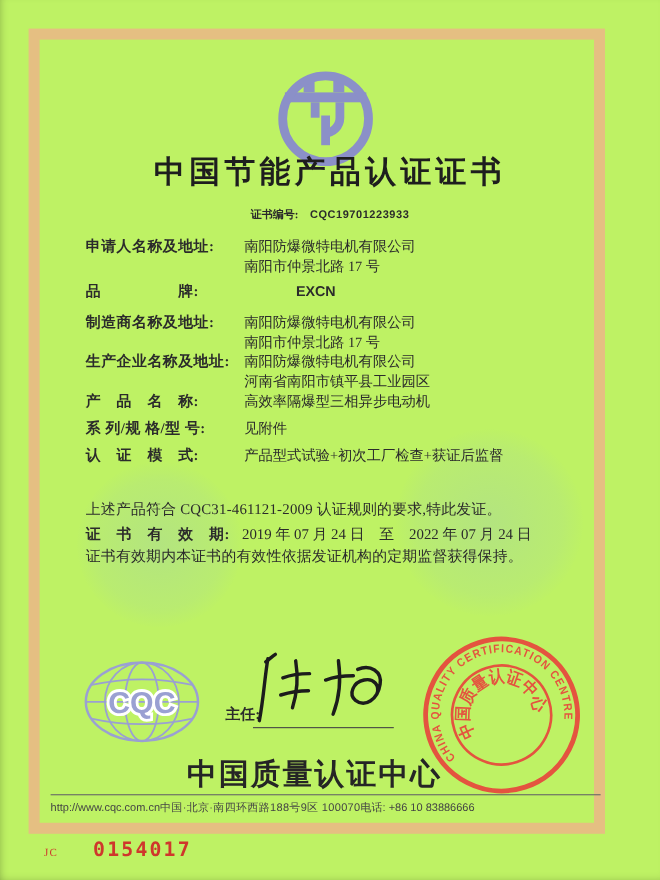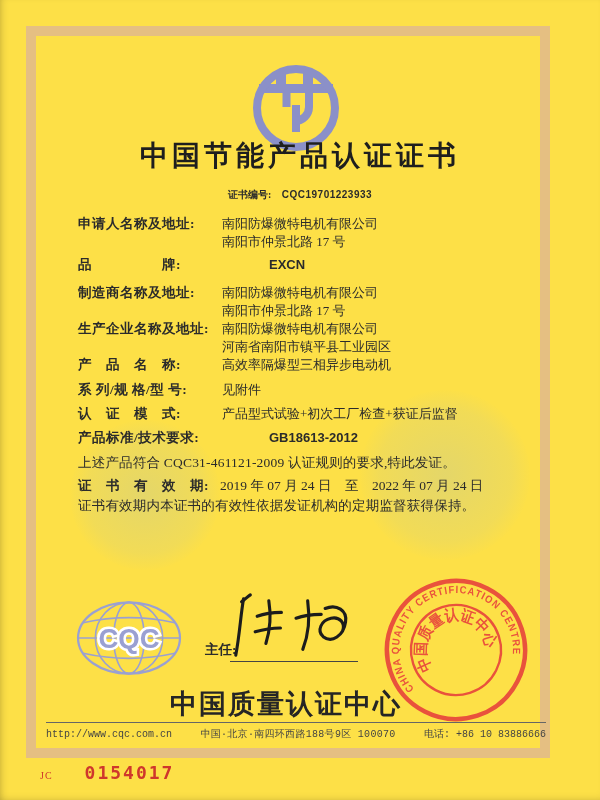--- a/index.html
+++ b/index.html
@@ -6,21 +6,21 @@
   body{
     width:600px;height:800px;
     background:#f4f4f6;
     font-family:"Liberation Serif","DejaVu Serif",serif;
     color:#2b2b2b;
     position:relative;
     overflow:hidden;
   }
   .page{
     position:absolute;left:0;top:0;width:600px;height:800px;
-    background:#fde047;
+    background:#bef264;
     box-shadow:inset 6px 0 8px -6px rgba(0,0,0,.25), inset 0 -6px 8px -6px rgba(0,0,0,.15);
   }
   .frame{
     position:absolute;left:26px;top:26px;width:524px;height:732px;
     border:10px solid #e5bf82;
     box-sizing:border-box;
   }
   .watermark{
     position:absolute;border-radius:50%;
     background:radial-gradient(circle, rgba(140,180,225,.22) 0%, rgba(140,180,225,.10) 55%, rgba(140,180,225,0) 72%);
@@ -66,23 +66,23 @@
 
   .org-name{
     position:absolute;left:30px;top:686px;width:512px;text-align:center;
     font-family:"Liberation Sans","DejaVu Sans",sans-serif;
     font-size:27px;font-weight:600;letter-spacing:2px;color:#252525;
   }
 
   .footer-line{position:absolute;left:46px;top:722px;width:500px;border-top:1px solid #666;}
   .footer{
     position:absolute;left:46px;top:727px;width:500px;
-    display:flex;justify-content:space-between;align-items:baseline;
+    display:flex;justify-content:flex-start;align-items:baseline;
     font-size:10px;color:#444;
-    font-family:Liberation Mono, monospace;
+    font-family:Liberation Sans, sans-serif;
   }
   .footer .addr{letter-spacing:.3px;}
 
   .serial{position:absolute;left:40px;top:762px;color:#cf372c;}
   .serial .pre{font-size:10px;letter-spacing:1px;font-family:Liberation Serif, serif;margin-right:8px;}
   .serial .num{
     font-size:18px;font-family:"DejaVu Sans Mono","Liberation Mono",monospace;
     letter-spacing:2px;font-weight:600;margin-left:24px;
   }
 </style>
@@ -126,23 +126,20 @@
     <span class="lab">生产企业名称及地址:</span><span class="val"><div>南阳防爆微特电机有限公司</div><div>河南省南阳市镇平县工业园区</div></span>
   </div>
   <div class="row" style="top:356px">
     <span class="lab">产　品　名　称:</span><span class="val">高效率隔爆型三相异步电动机</span>
   </div>
   <div class="row" style="top:405px">
     <span class="lab">认　证　模　式:</span><span class="val">产品型式试验+初次工厂检查+获证后监督</span>
   </div>
   <div class="row" style="top:381px">
     <span class="lab">系 列/规 格/型 号:</span><span class="val small-val">见附件</span>
-  </div>
-  <div class="row" style="top:429px">
-    <span class="lab">产品标准/技术要求:</span><span class="val latin">GB18613-2012</span>
   </div>
 
   <div class="stmt" style="top:454px">上述产品符合 CQC31-461121-2009 认证规则的要求,特此发证。</div>
 
   <div class="row" style="top:477px">
     <span class="lab" style="width:142px">证　书　有　效　期:</span><span class="val" style="font-size:13.5px">2019 年 07 月 24 日　至　2022 年 07 月 24 日</span>
   </div>
 
   <div class="stmt" style="top:497px">证书有效期内本证书的有效性依据发证机构的定期监督获得保持。</div>
 

